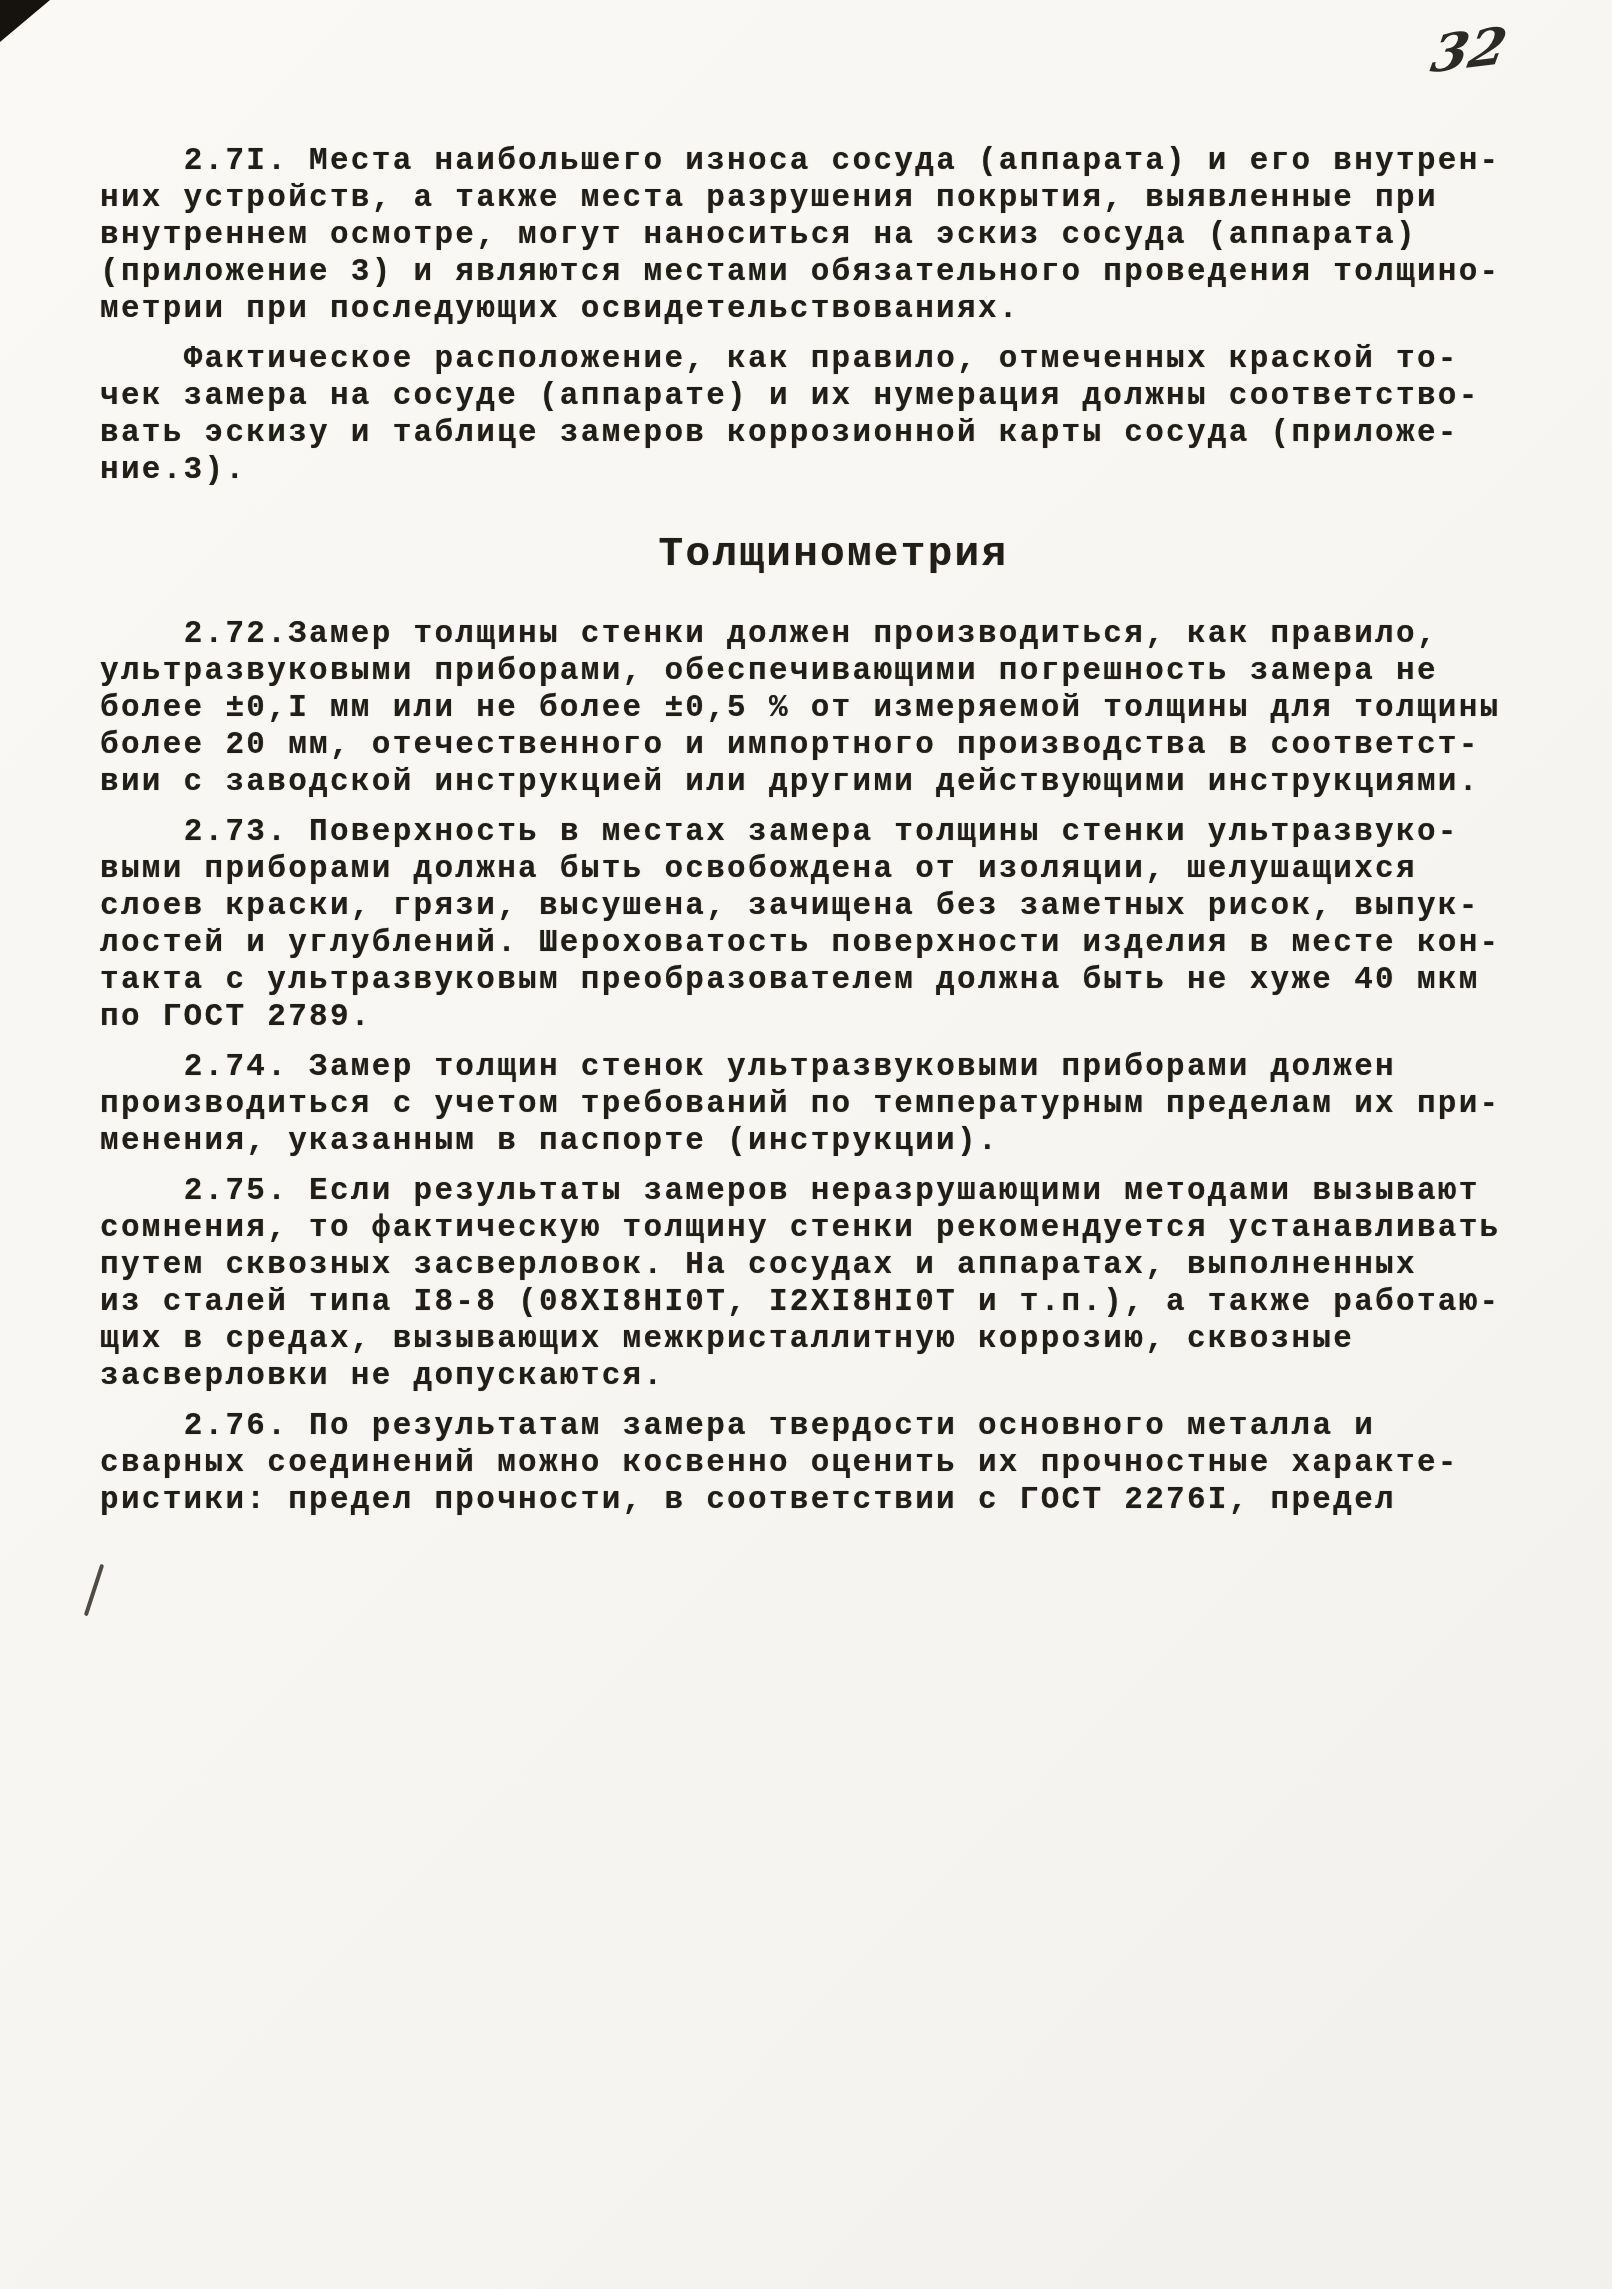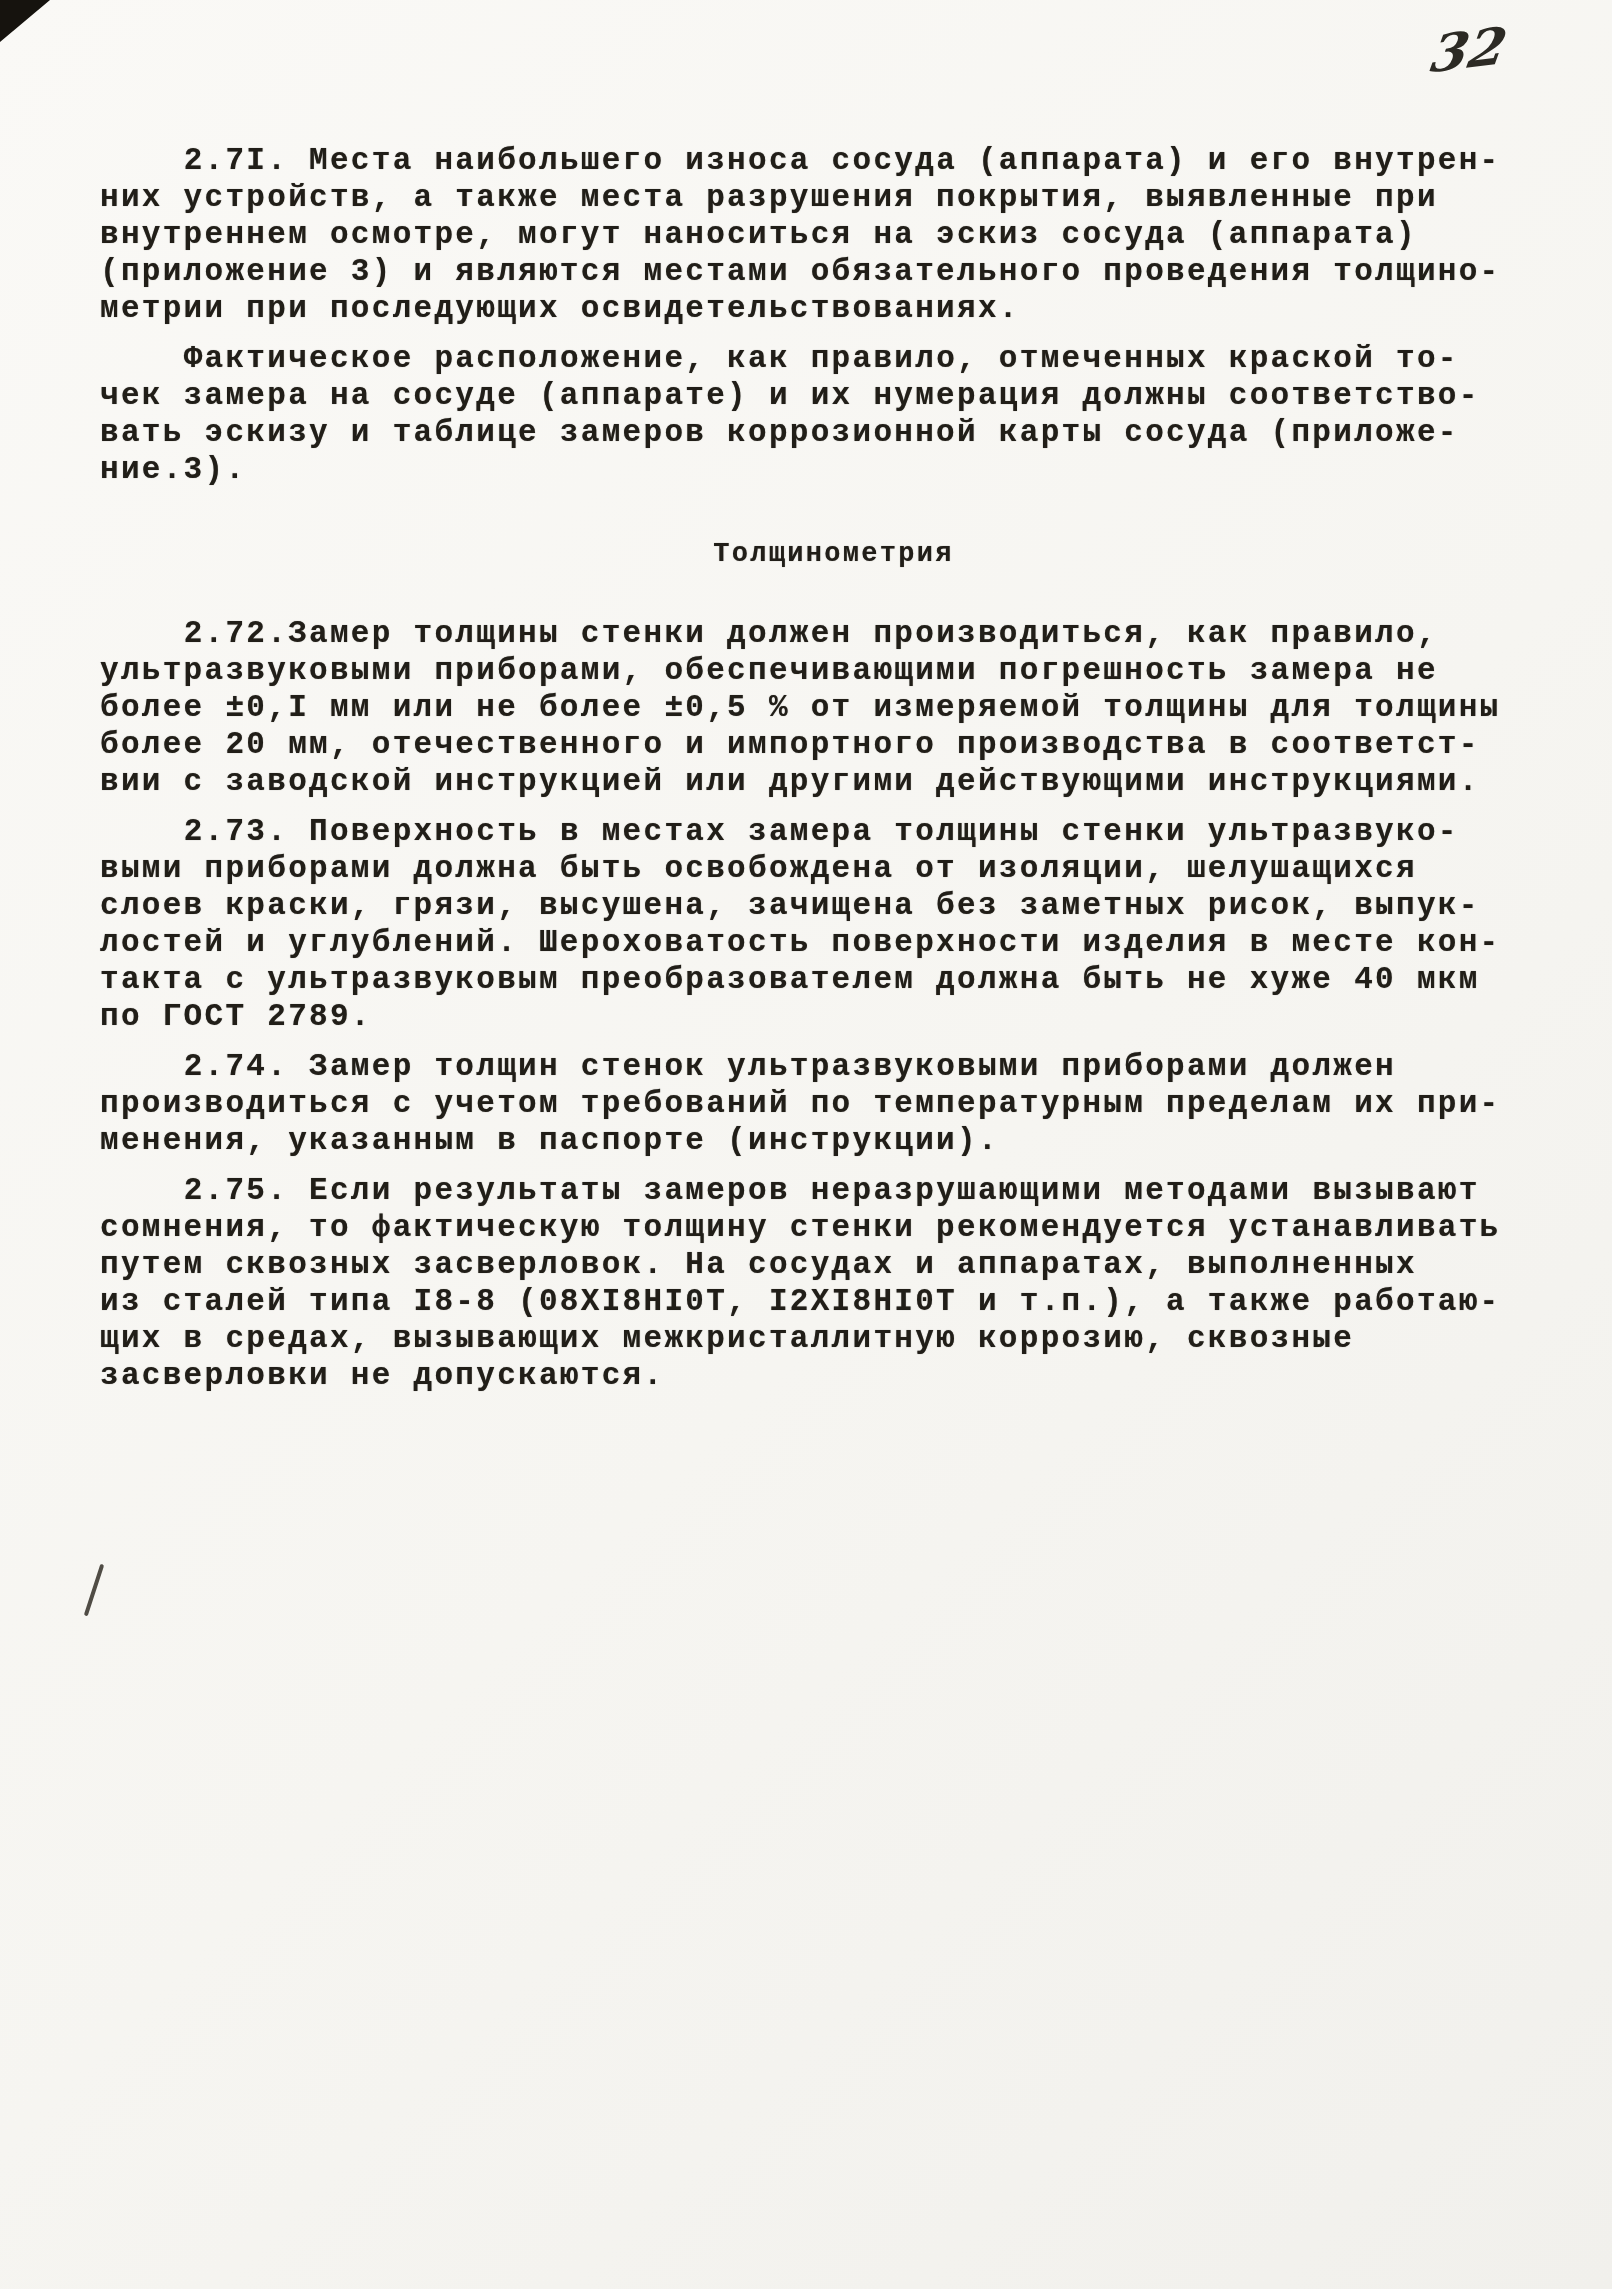--- a/index.html
+++ b/index.html
@@ -53,21 +53,21 @@
     font-weight: 700;
     text-shadow: 0 0 0.9px rgba(33, 30, 24, 0.55);
     margin-top: 46px;
   }
   .para {
     margin: 0 0 13px 0;
     white-space: pre-wrap;
   }
   .heading {
     margin: 48px 0 42px 0;
-    font-size: 27px;
+    font-size: 41px;
     font-weight: 700;
     text-align: center;
     white-space: pre-wrap;
   }
   
   .pen-stroke {
     position: absolute;
     left: 92px;
     top: 1563px;
     width: 3.7px;
@@ -120,19 +120,22 @@
 менения, указанным в паспорте (инструкции).</p>
 
     <p class="para">    2.75. Если результаты замеров неразрушающими методами вызывают
 сомнения, то фактическую толщину стенки рекомендуется устанавливать
 путем сквозных засверловок. На сосудах и аппаратах, выполненных
 из сталей типа I8-8 (08ХI8НI0Т, I2ХI8НI0Т и т.п.), а также работаю-
 щих в средах, вызывающих межкристаллитную коррозию, сквозные
 засверловки не допускаются.</p>
 
 
+    <p class="para">    2.76. По результатам замера твердости основного металла и
+сварных соединений можно косвенно оценить их прочностные характе-
+ристики: предел прочности, в соответствии с ГОСТ 2276I, предел</p>
 
   </main>
 
   <div class="pen-stroke"></div>
 
 </div>
 
 
 </body></html>

